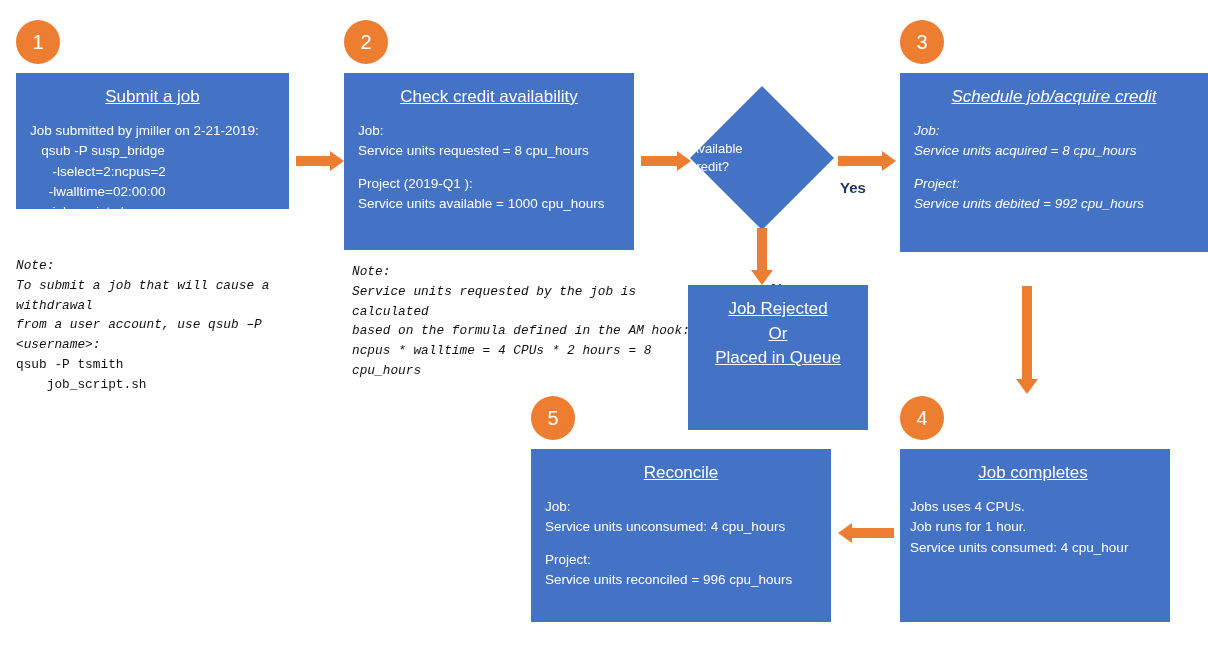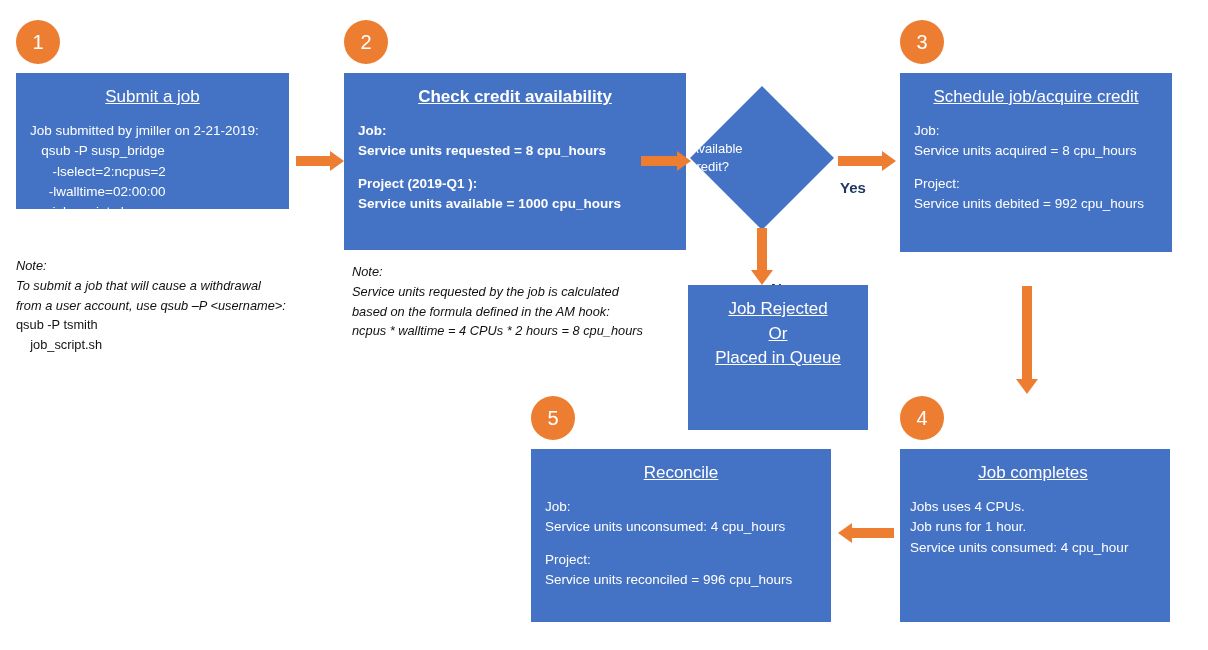--- a/index.html
+++ b/index.html
@@ -64,20 +64,21 @@
 
   
   .cmd-line { white-space: pre; }
 
   
   .note {
     position: absolute;
     font-size: 12.8px;
     line-height: 1.55;
     color: #111111;
+    font-family: Liberation Mono, monospace;
   }
   .note .italic { font-style: italic; }
   .note .plain { font-style: normal; white-space: pre; }
 
   
   .diamond-wrap {
     position: absolute;
   }
   .diamond-label {
     position: absolute;
@@ -176,21 +177,21 @@
     <div class="plain">    job_script.sh</div>
   </div>
 
   <div class="arrow-h right" style="left:296px; top:151px; width:48px;">
     <div class="shaft" style="width:34px;"></div>
     <div class="head"></div>
   </div>
 
   <div class="step-badge" style="left:344px; top:20px;">2</div>
 
-  <div class="box" style="left:344px; top:73px; width:342px; height:177px;font-weight:bold;">
+  <div class="box" style="left:344px; top:73px; width:290px; height:177px;">
     <div class="box-title">Check credit availability</div>
     <div class="box-body">
       <div>Job:</div>
       <div>Service units requested = 8 cpu_hours</div>
       <div class="blank"></div>
       <div>Project (2019-Q1 ):</div>
       <div>Service units available =  1000 cpu_hours</div>
     </div>
   </div>
 
@@ -231,21 +232,21 @@
   <div class="box" style="left:688px; top:285px; width:180px; height:145px; padding-top:10px;">
     <div class="box-title multi" style="margin-top:2px;">
       <div>Job Rejected</div>
       <div>Or</div>
       <div>Placed in Queue</div>
     </div>
   </div>
 
   <div class="step-badge" style="left:900px; top:20px;">3</div>
 
-  <div class="box" style="left:900px; top:73px; width:272px; height:179px;">
+  <div class="box" style="left:900px; top:73px; width:308px; height:179px;font-style:italic;">
     <div class="box-title">Schedule job/acquire credit</div>
     <div class="box-body">
       <div>Job:</div>
       <div>Service units acquired = 8 cpu_hours</div>
       <div class="blank"></div>
       <div>Project:</div>
       <div>Service units debited = 992 cpu_hours</div>
     </div>
   </div>
 

